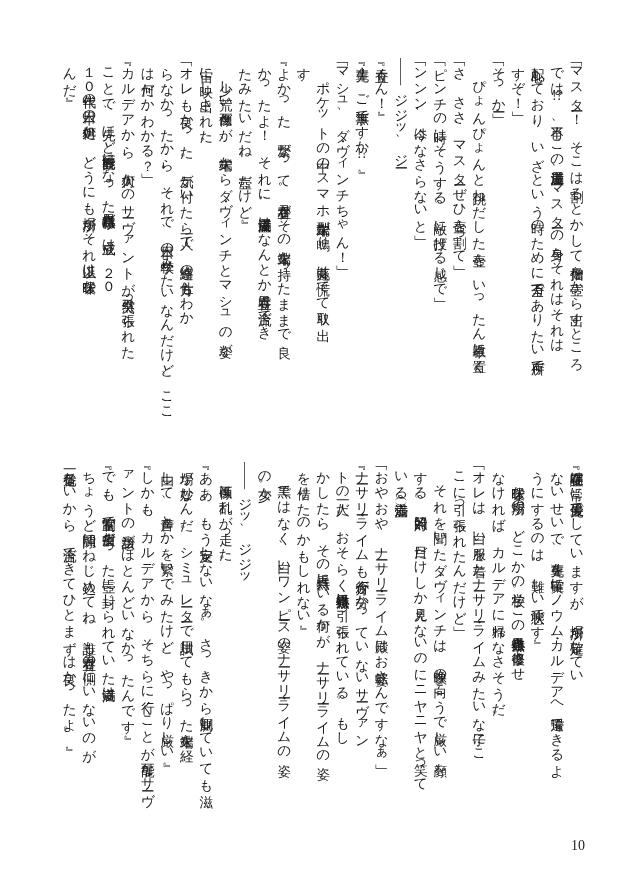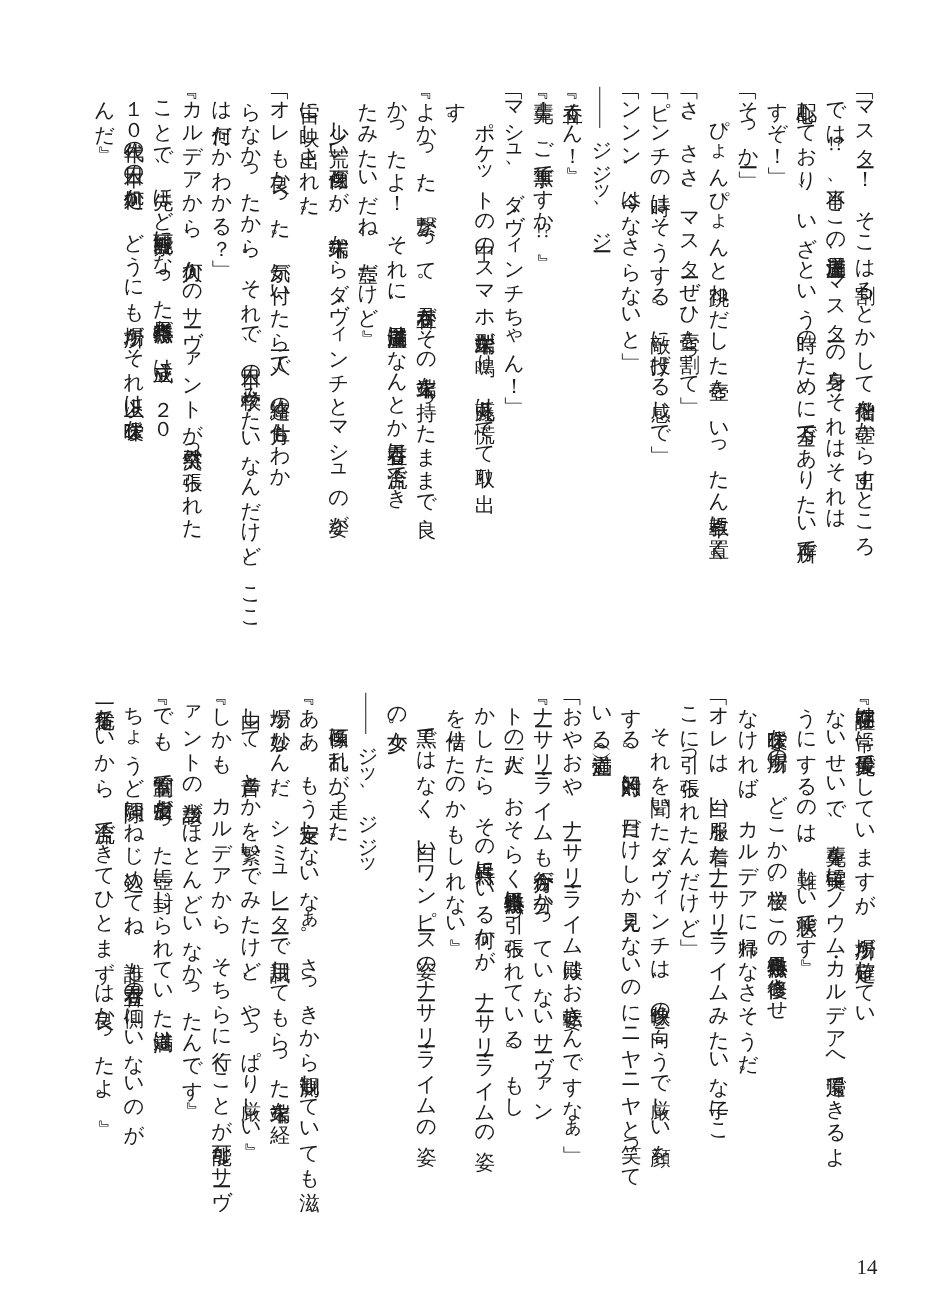--- a/index.html
+++ b/index.html
@@ -108,14 +108,14 @@
     <div class="col">『ああ、もう安定しないなぁ。さっきから観測していても滋</div>
     <div class="col">場が妙なんだ。シミュレーターで試用してもらった端末を経</div>
     <div class="col">由して、音声とかを繋いでみたけど、やっぱり厳しい』</div>
     <div class="col">『しかも、カルデアから、そちらに行くことが可能なサーヴ</div>
     <div class="col">ァントの該当がほとんどいなかったんです』</div>
     <div class="col">『でも、管制室で反省中だった壺に封じられていた道満は、</div>
     <div class="col">ちょうど隙間にねじ込めてね。誰も立香君の側にいないのが</div>
     <div class="col">一番危ないから、合流できてひとまずは良かったよ。』</div>
   </div>
 
-  <div class="page-number">14</div>
+  <div class="page-number">10</div>
 </div>
 
 </body></html>

